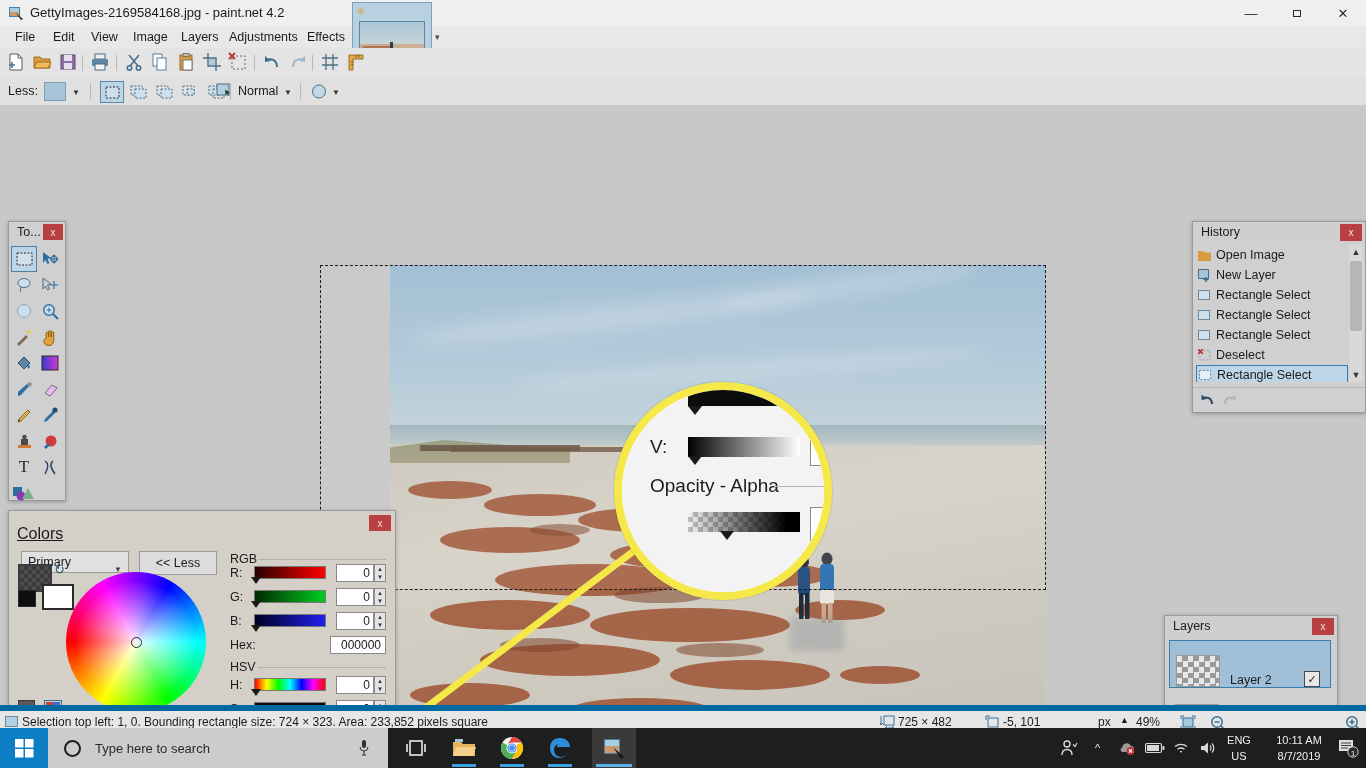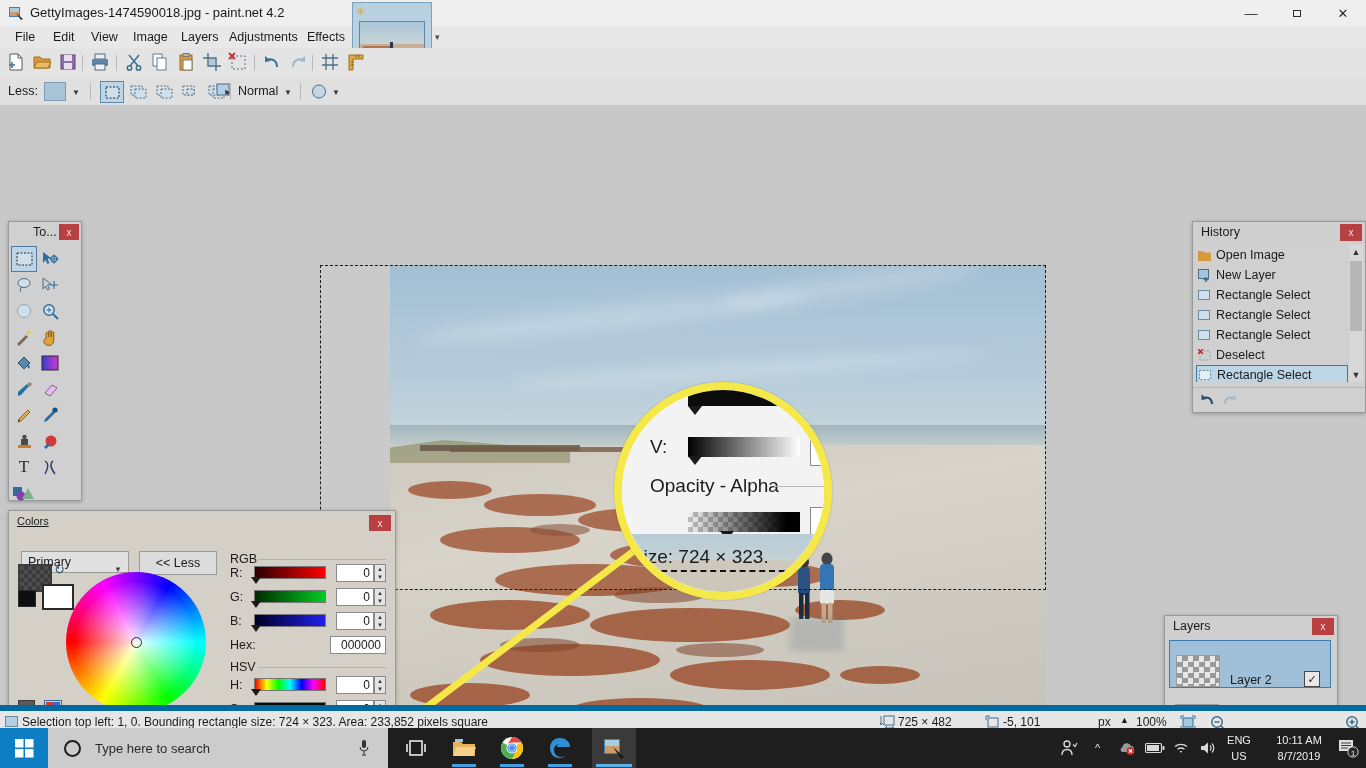--- a/index.html
+++ b/index.html
@@ -83,21 +83,21 @@
   .mag-sizetext{position:absolute;left:12px;bottom:24px;font-size:19px;color:#1b1b1b;white-space:nowrap;}
 
   
   .panel{position:absolute;background:#d0d0d0;border:1px solid #9a9a9a;box-shadow:0 1px 4px rgba(0,0,0,.25);}
   .panel-head{position:relative;height:22px;background:#d0d0d0;}
   .panel-title{position:absolute;left:8px;top:3px;font-size:12.5px;color:#1b1b1b;}
   .panel-close{position:absolute;right:3px;top:2px;width:22px;height:17px;background:#b94040;color:#f4dede;
     font-size:10px;display:flex;align-items:center;justify-content:center;}
 
   
-  #tools{left:8px;top:116px;width:56px;height:278px;padding-left:16px;}
+  #tools{left:8px;top:116px;width:56px;height:278px;}
   #tools .panel-close{right:2px;top:2px;width:20px;height:16px;}
   .tools-grid{position:absolute;left:2px;top:24px;width:52px;}
   .tool-cell{position:relative;float:left;width:26px;height:26px;display:flex;align-items:center;justify-content:center;}
   .tool-cell.active{background:#bcd6e8;border:1px solid #4e7f9e;box-sizing:border-box;}
 
   
   #history{left:1192px;top:116px;width:172px;height:190px;}
   #history .panel-head{background:#cfcfcf;}
   .hist-list{position:absolute;left:3px;top:23px;width:152px;height:137px;overflow:hidden;}
   .hist-item{position:relative;height:20px;display:flex;align-items:center;padding-left:2px;font-size:12.5px;color:#1b1b1b;}
@@ -115,21 +115,21 @@
   .layer-row{position:relative;height:48px;display:flex;align-items:flex-end;}
   .layer-row.selected{background:#9fc0d8;border:1px solid #3d7ca8;box-sizing:border-box;}
   .layer-thumb{width:42px;height:30px;margin-left:6px;border:1px solid #9a9a9a;overflow:hidden;flex:0 0 42px;}
   .layer-name{margin-left:10px;font-size:12.5px;color:#1b1b1b;}
   .layer-check{position:absolute;right:10px;width:14px;height:14px;border:1px solid #4a4a4a;background:#e8e8e8;
     display:flex;align-items:center;justify-content:center;font-size:11px;color:#1a1a1a;line-height:1;}
 
   
   #colors{left:8px;top:405px;width:386px;height:290px;background:#d4d0c8;}
   #colors .panel-head{background:#d4d0c8;height:24px;}
-  #colors .panel-title{font-size:11px;top:4px;text-decoration:underline;}
+  #colors .panel-title{font-size:16px;top:14px;text-decoration:underline;}
   #colors .panel-close{right:4px;top:4px;width:22px;height:16px;}
   .dropdown{position:absolute;width:108px;height:22px;background:#e0e0e0;border:1px solid #9a9a9a;
     font-size:12.5px;color:#1b1b1b;line-height:21px;padding-left:6px;box-sizing:border-box;}
   .dd-caret{position:absolute;right:6px;top:7px;font-size:8px;color:#444;}
   .btn{position:absolute;background:#dcdcdc;border:1px solid #9a9a9a;font-size:12.5px;color:#1b1b1b;
     display:flex;align-items:center;justify-content:center;}
   .wheel{position:absolute;left:66px;top:470px;width:140px;height:140px;border-radius:50%;
     background:
       radial-gradient(circle at 50% 50%, rgba(255,255,255,.92) 0%, rgba(255,255,255,0) 62%),
       conic-gradient(from 90deg,
@@ -170,21 +170,21 @@
 
 <div class="app">
 
   <div class="titlebar">
     <svg class="title-icon" viewBox="0 0 16 16">
       <rect x="1" y="2" width="11" height="10" fill="#4a7fa8"></rect>
       <rect x="2" y="3" width="9" height="4" fill="#a8cce0"></rect>
       <rect x="2" y="7" width="9" height="4" fill="#cf9a6a"></rect>
       <path d="M8 8 L15 14 L13 15 Z" fill="#2a2a2a"></path>
     </svg>
-    <div class="title-text">GettyImages-1474590018.jpg - paint.net 4.2</div>
+    <div class="title-text">GettyImages-2169584168.jpg - paint.net 4.2</div>
 
     <div class="win-btn win-min">—</div>
     <div class="win-btn win-max">
       <svg width="12" height="12" viewBox="0 0 12 12">
         <rect x="2.5" y="3.5" width="7" height="6" fill="none" stroke="#2a2a2a"></rect>
       </svg>
     </div>
     <div class="win-btn win-close">✕</div>
 
     <div style="position:absolute;right:128px;top:28px;width:112px;height:20px;">
@@ -456,25 +456,20 @@
 
         <div class="mag-row" style="left:28px;top:85px;">Opacity - Alpha</div>
         <div style="position:absolute;left:152px;top:96px;width:58px;height:1px;background:#b8b8b8"></div>
 
         <div class="mag-bar" style="left:66px;top:122px;width:112px;height:20px;border:none;
              background:linear-gradient(90deg, rgba(0,0,0,0) 0%, rgba(0,0,0,1) 88%),
              repeating-conic-gradient(#bdbdbd 0% 25%, #f2f2f2 0% 50%) 0 0/10px 10px;"></div>
         <div class="mag-tri" style="left:98px;top:141px;"></div>
         <div class="mag-box" style="left:188px;top:117px;"></div>
 
-        <div class="mag-bottom">
-          <div class="mag-photo"></div>
-          <div class="mag-sizetext">size: 724 × 323.</div>
-          <div class="mag-ants"></div>
-        </div>
       </div>
     </div>
 
     <div class="panel" id="tools">
       <div class="panel-head">
         <div class="panel-title">To...</div>
         <div class="panel-close">x</div>
       </div>
       <div class="tools-grid">
         <div class="tool-cell active">
@@ -794,21 +789,21 @@
     <div class="sb-text" style="left:898px">725 × 482</div>
 
     <svg class="sb-ico" style="left:985px" width="15" height="15" viewBox="0 0 15 15">
       <rect x="3" y="3" width="10" height="9" fill="none" stroke="#3f6f90"></rect>
       <path d="M1 1v4M1 1h4" stroke="#3f6f90"></path>
     </svg>
     <div class="sb-text" style="left:1003px">-5, 101</div>
 
     <div class="sb-text" style="left:1098px">px</div>
     <div class="sb-text" style="left:1120px;font-size:9px">▲</div>
-    <div class="sb-text" style="left:1136px">100%</div>
+    <div class="sb-text" style="left:1136px">49%</div>
 
     <svg class="sb-ico" style="left:1180px" width="16" height="15" viewBox="0 0 16 15">
       <rect x="3" y="3" width="10" height="9" fill="#a8c8de" stroke="#2e6e9e"></rect>
       <g stroke="#2e6e9e">
           <path d="M1 1v3M1 1h3M15 1v3M15 1h-3M1 14v-3M1 14h3M15 14v-3M15 14h-3"></path>
         </g>
     </svg>
     <svg class="sb-ico" style="left:1210px" width="16" height="16" viewBox="0 0 16 16">
       <circle cx="7" cy="7" r="5.2" fill="none" stroke="#3f6f90" stroke-width="1.5"></circle>
       <path d="M4.5 7h5M11 11l4 4" stroke="#3f6f90" stroke-width="1.6"></path>

